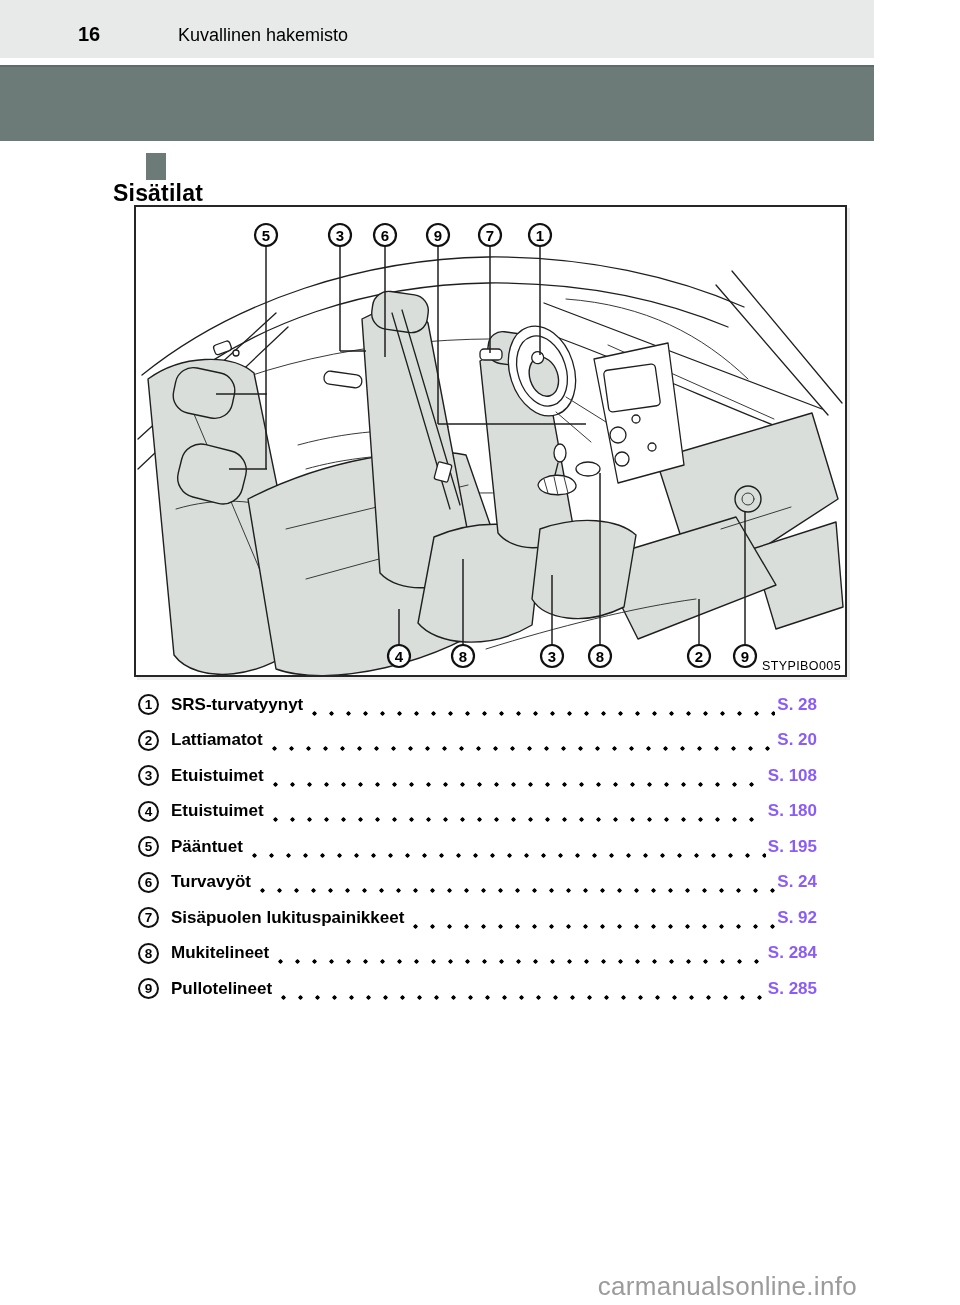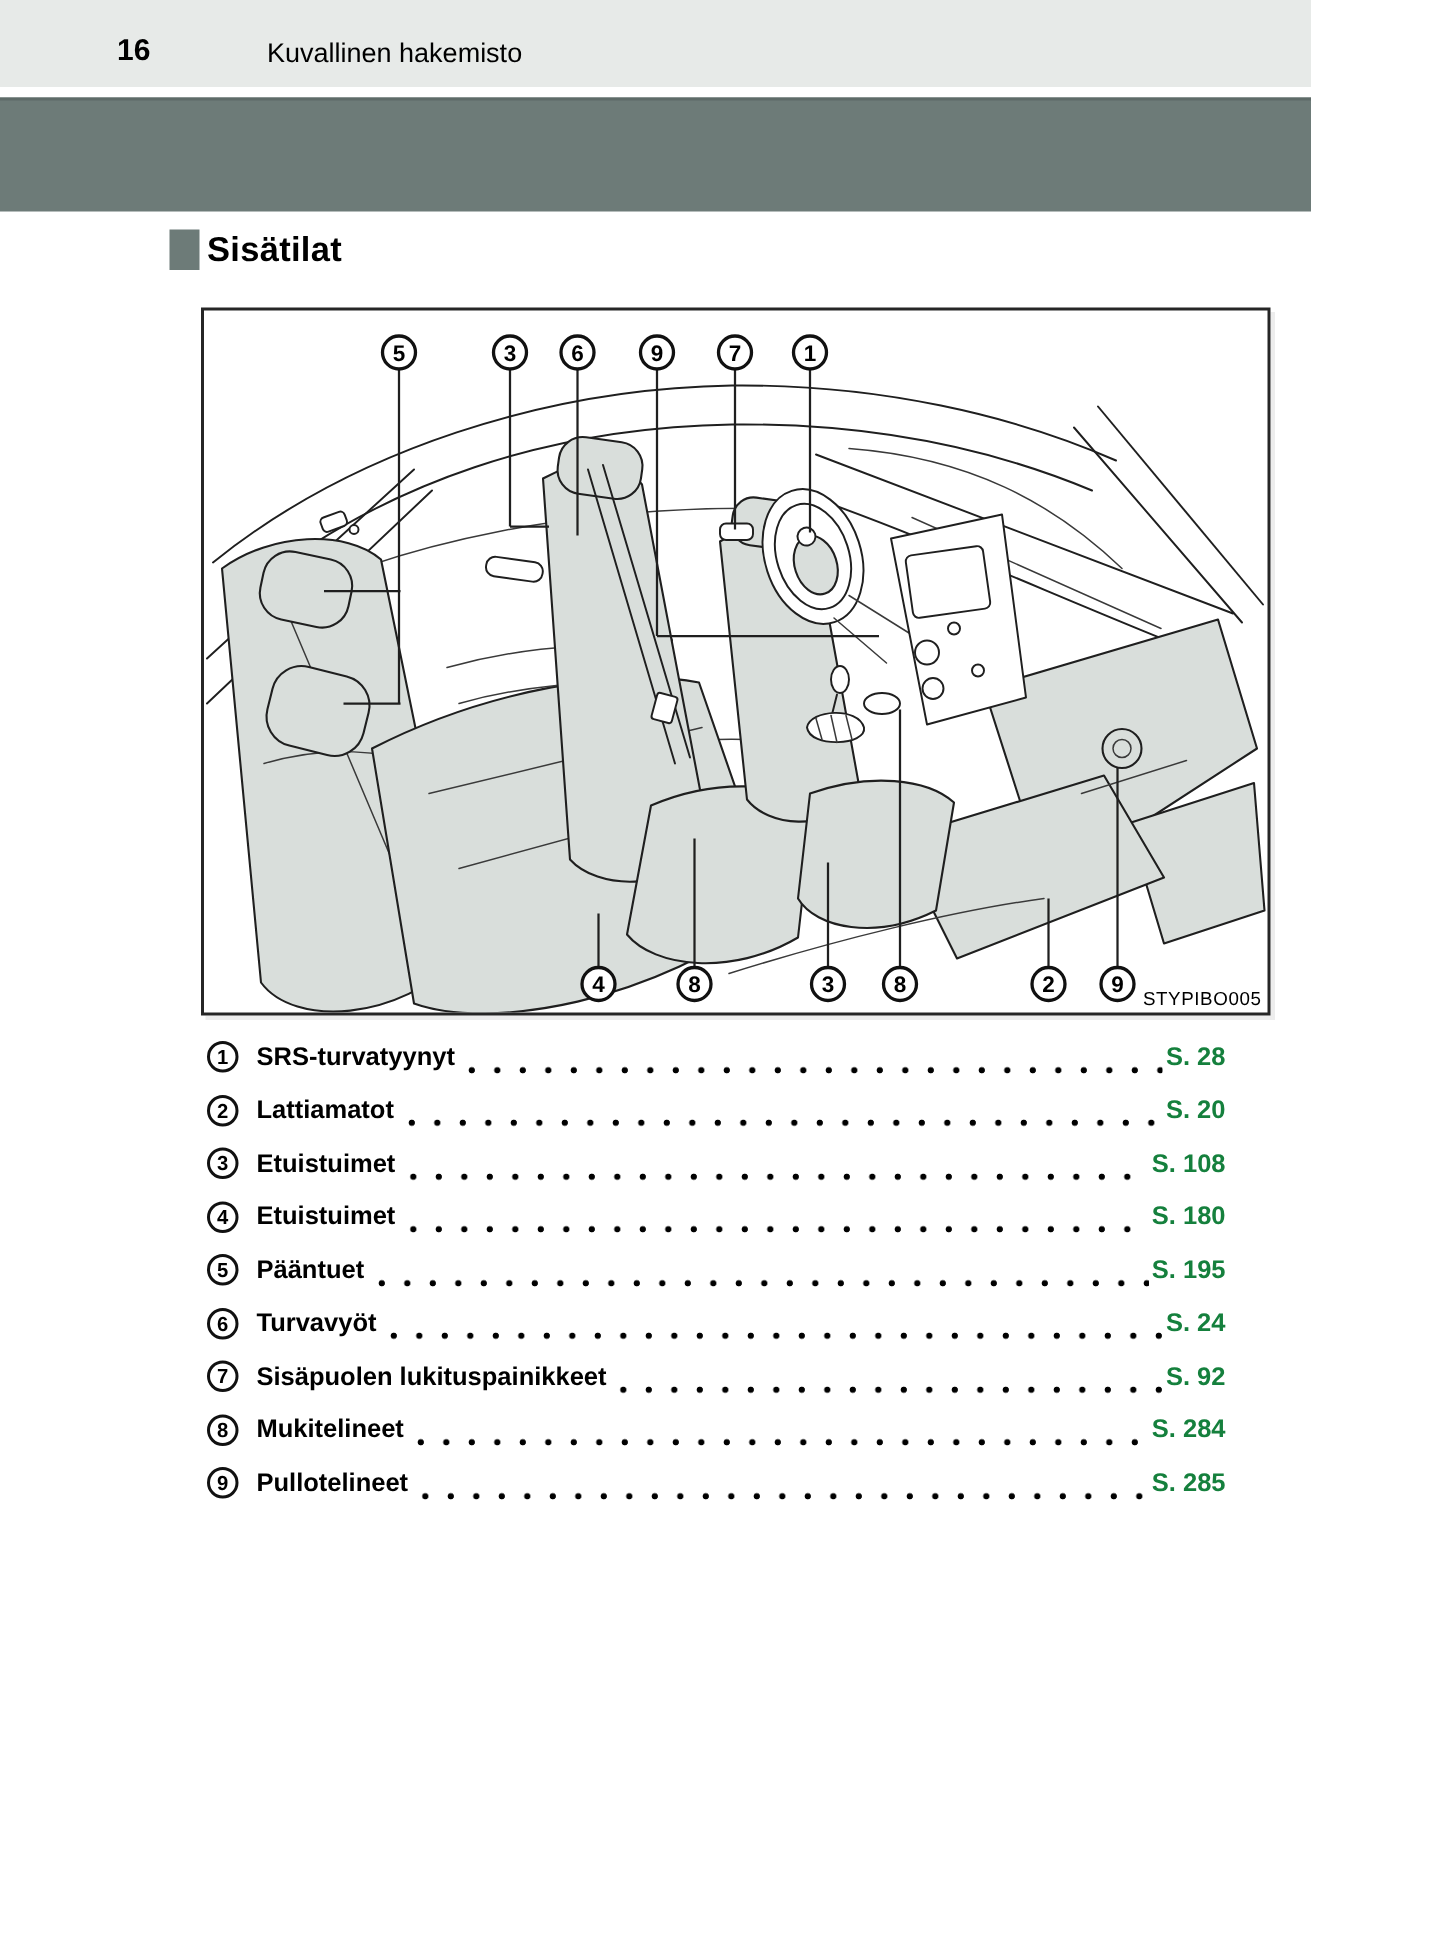--- a/index.html
+++ b/index.html
@@ -13,21 +13,21 @@
   html,body{margin:0;padding:0;}
   body{font-family:"Liberation Sans", sans-serif; background:#fff;}
   .page{position:relative;width:874px;height:1305px;background:#fff;overflow:hidden;}
 
   .header-band{position:absolute;left:0;top:0;width:960px;height:58px;background:var(--header-band);}
   .page-number{position:absolute;left:78px;top:23px;font-size:20px;font-weight:bold;color:#000;}
   .header-title{position:absolute;left:178px;top:25px;font-size:18px;color:#000;}
 
   .accent-band{position:absolute;left:0;top:65px;width:960px;height:76px;background:var(--accent);border-top:2px solid var(--accent-dark);box-sizing:border-box;}
 
-  .section-heading{position:absolute;left:113px;top:153px;display:flex;align-items:center;}
+  .section-heading{position:absolute;left:113px;top:153px;display:flex;align-items:center;flex-direction:column;}
   .section-square{width:20px;height:27px;background:var(--accent);margin-right:5px;}
   .section-title{font-size:23px;font-weight:bold;color:#000;letter-spacing:0.2px;}
 
   .figure-box{position:absolute;left:134px;top:205px;width:713px;height:472px;border:2px solid #262626;box-sizing:border-box;background:#fff;box-shadow:3px 3px 0 rgba(0,0,0,0.07);}
   .figure-box svg{display:block;}
   .figure-code{position:absolute;right:4px;bottom:2px;font-size:12.5px;color:#000;letter-spacing:0.4px;text-align:center;}
 
   .art{fill:none;stroke:#1f1f1f;stroke-width:1.3;stroke-linecap:round;stroke-linejoin:round;}
   .art-thin{fill:none;stroke:#3a3a3a;stroke-width:1;stroke-linecap:round;}
   .fillgray{fill:var(--seat);stroke:#1f1f1f;stroke-width:1.4;stroke-linejoin:round;}
@@ -38,21 +38,21 @@
 
   .index-list{position:absolute;left:138px;top:687px;width:679px;}
   .row{display:flex;align-items:center;height:35.5px;}
   .circ{flex:0 0 auto;width:21px;height:21px;border:2px solid #111;border-radius:50%;box-sizing:border-box;
         font-size:13.5px;font-weight:bold;color:#000;text-align:center;line-height:17px;margin-right:12px;}
   .lbl{flex:0 0 auto;font-size:17px;font-weight:bold;color:#000;white-space:nowrap;text-align:right;}
   .lbl sup{font-size:12px;position:relative;top:-1px;margin-left:1px;}
   .dots{flex:1 1 auto;align-self:flex-end;height:5px;margin:0 2px 7px 9px;
         background-image:radial-gradient(circle at 2.5px 2.5px,#000 1.9px,transparent 2.3px);
         background-size:17px 5px;background-repeat:repeat-x;}
-  .pg{flex:0 0 auto;font-size:17px;font-weight:bold;color:#15803d;white-space:nowrap;}
+  .pg{flex:0 0 auto;font-size:17px;font-weight:bold;color:#8b5cf6;white-space:nowrap;}
 
   .watermark{position:absolute;right:17px;top:1271px;font-size:26px;color:var(--wm);letter-spacing:0.3px;}
 </style>
 </head>
 <body>
 
 <div class="page">
 
   <div class="header-band">
     <span class="page-number">16</span>
@@ -261,13 +261,14 @@
   </div>
 
   <div class="row">
     <span class="circ">9</span>
     <span class="lbl">Pullotelineet</span>
     <span class="dots"></span>
     <span class="pg">S. 285</span>
   </div>
 </div>
 
+  <span class="watermark">carmanualsonline.info</span>
 </div>
 
 </body></html>

